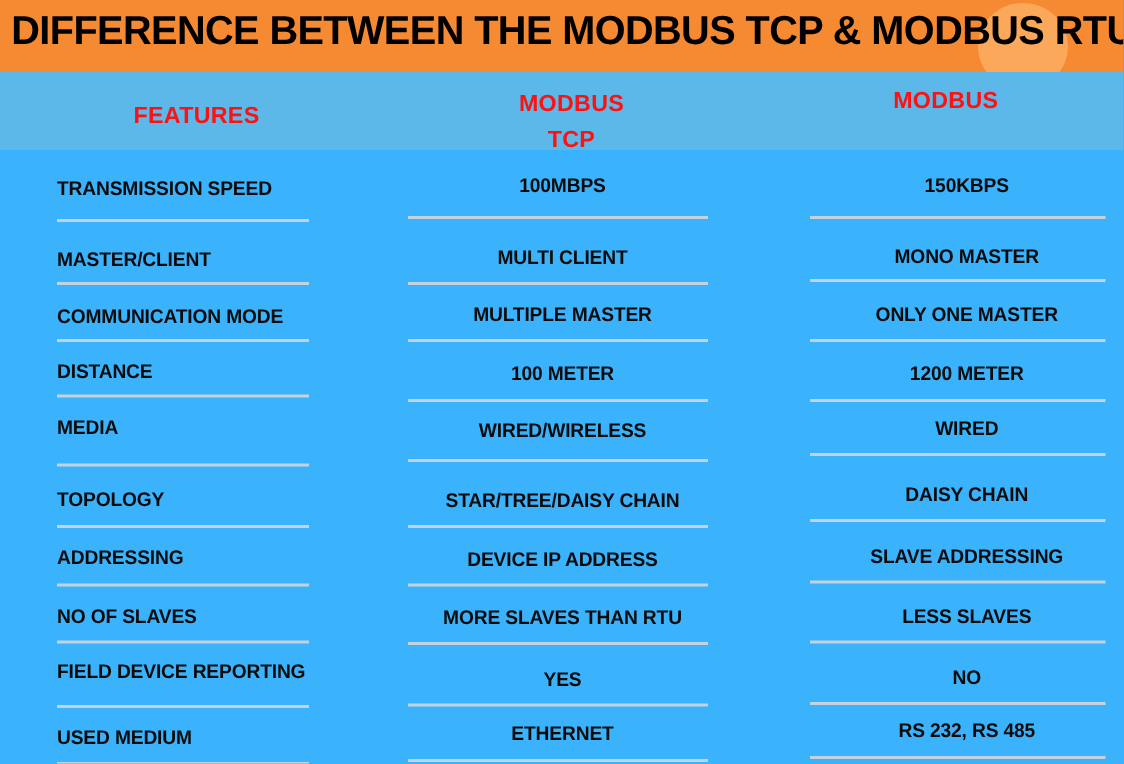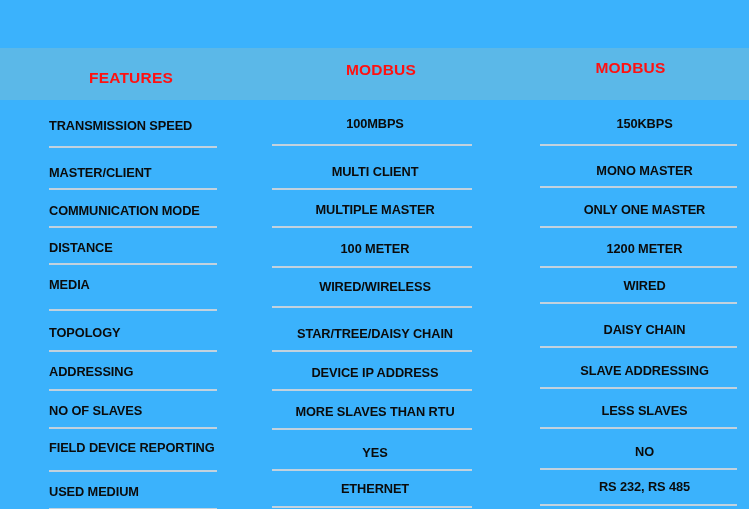--- a/index.html
+++ b/index.html
@@ -102,21 +102,21 @@
     left: 0;
     top: 100px;
     width: 749px;
     height: 409px;
   }
   .col {
     position: absolute;
     top: 0;
     height: 409px;
   }
-  .col-features { left: 11px;   width: 250px; }
+  .col-features { left: 0;   width: 250px; }
   .col-tcp      { left: 250px; width: 250px; text-decoration: underline; }
   .col-rtu      { left: 520px; width: 249px; }
 
   .cell {
     position: absolute;
     font-size: 13.2px;
     font-weight: bold;
     color: #0B0B0B;
     letter-spacing: -0.1px;
     white-space: nowrap;
@@ -143,28 +143,33 @@
   }
   .col-features .divider { left: 38px; width: 168px; }
   .col-tcp .divider      { left: 22px; width: 200px; }
   .col-rtu .divider      { left: 20px; width: 197px; }
 </style>
 </head>
 <body>
 
 <div class="page">
 
+  <div class="banner">
+    <div class="banner-blob"></div>
+    <div class="banner-title">DIFFERENCE BETWEEN THE MODBUS TCP &amp; MODBUS RTU</div>
+  </div>
 
   <div class="header-band"></div>
   <div class="header-row">
     <div class="hcell features">
       <span>FEATURES</span>
     </div>
     <div class="hcell tcp">
       <span>MODBUS</span>
+      <span class="hline2">TCP</span>
     </div>
     <div class="hcell rtu">
       <span>MODBUS</span>
     </div>
   </div>
 
   <div class="body">
     <div class="col col-features" id="col-features">
         <div class="cell" style="top: 18px;">TRANSMISSION SPEED</div>
         <div class="divider" style="top: 46px;"></div>

